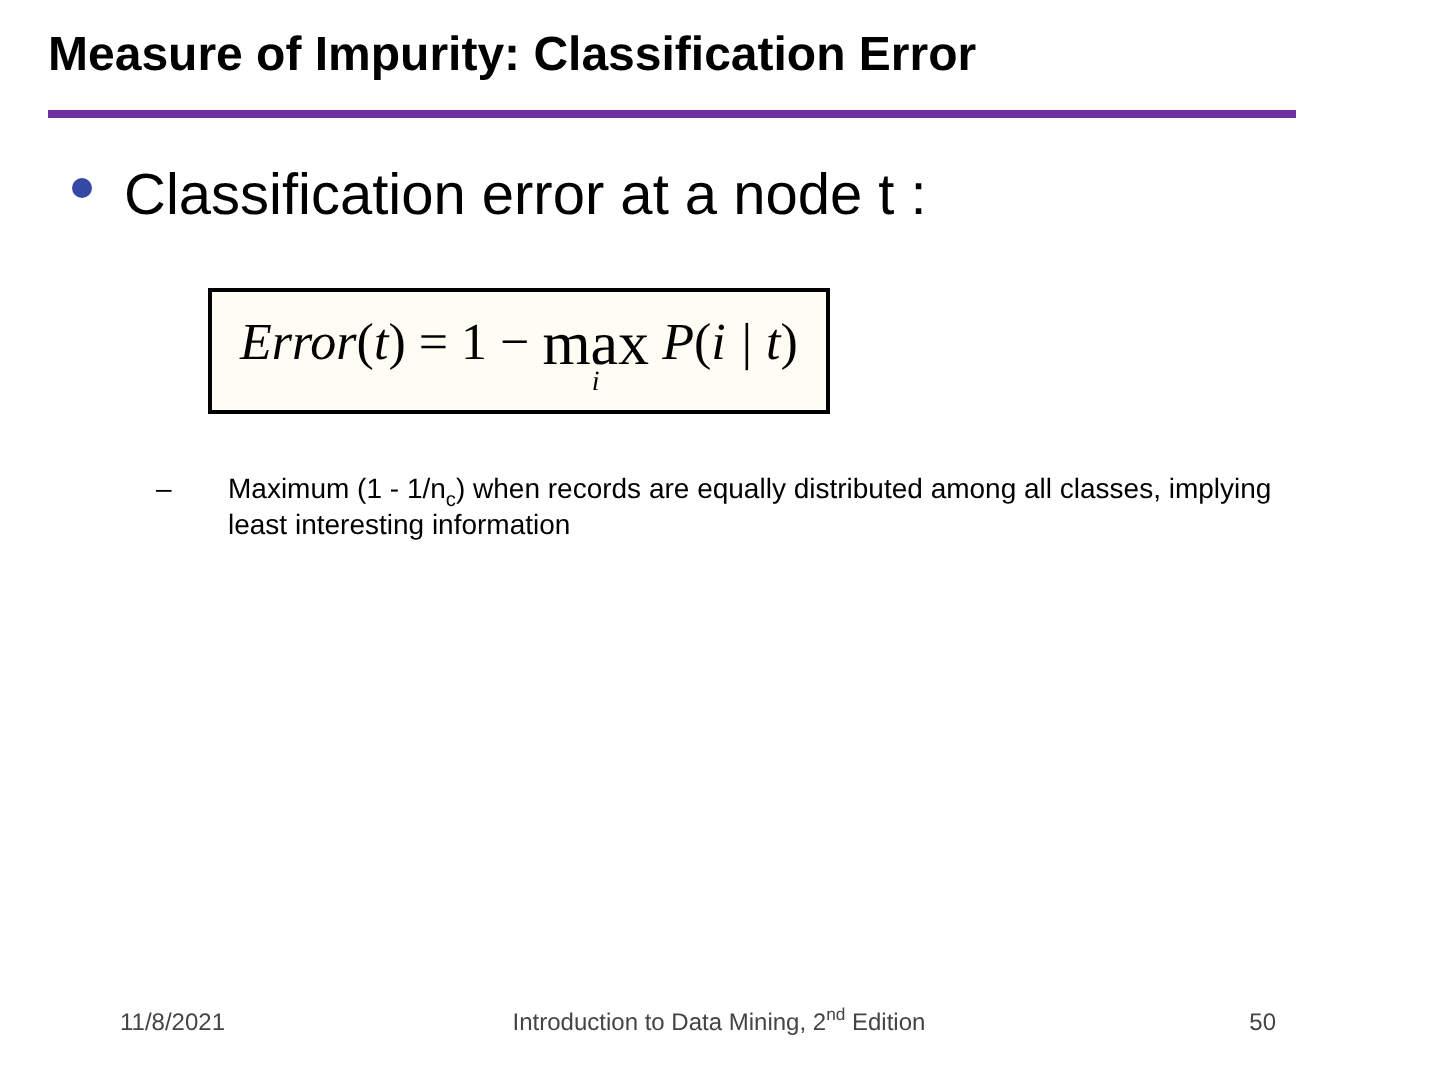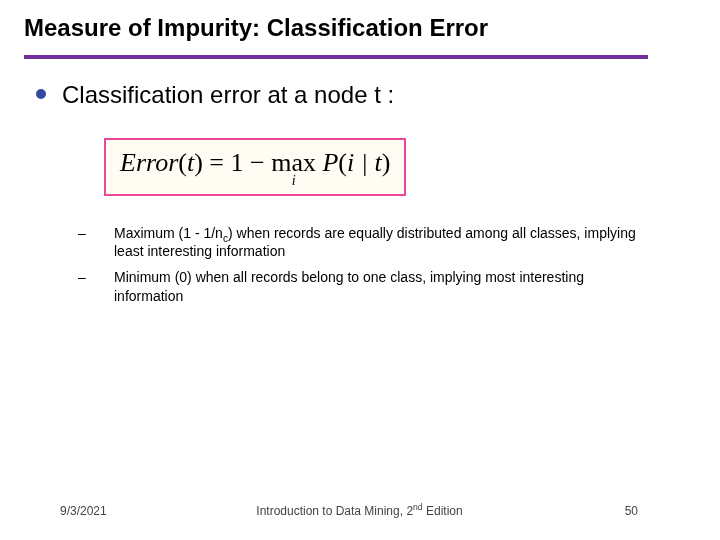--- a/index.html
+++ b/index.html
@@ -49,49 +49,49 @@
   .bullet-dot {
     width: 10px;
     height: 10px;
     background: #3449a5;
     border-radius: 50%;
     margin-top: 9px;
     margin-right: 16px;
     flex: none;
   }
   .lvl1-text {
-    font-size: 24px;
+    font-size: 29px;
     line-height: 1.25;
   }
   .formula-wrap {
     margin: 28px 0 28px 68px;
   }
   .formula {
     display: inline-block;
-    border: 2px solid #ec4899;
+    border: 2px solid #000000;
     background: #fffdf3;
     padding: 6px 14px 10px 14px;
     font-family: "Times New Roman", Times, serif;
     font-size: 26px;
     line-height: 1.1;
   }
   .formula .fn {
     font-style: italic;
   }
   .formula .maxwrap {
     display: inline-block;
     vertical-align: middle;
     text-align: center;
     line-height: 1;
     position: relative;
     top: 4px;
   }
   .formula .maxtop {
     display: block;
-    font-size: 26px;
+    font-size: 31px;
   }
   .formula .maxsub {
     display: block;
     font-size: 14px;
     font-style: italic;
     margin-top: -2px;
   }
   .lvl2 {
     margin-left: 60px;
     font-size: 14px;
@@ -160,27 +160,24 @@
     <div class="formula-wrap">
       <div class="formula">
         <span class="fn">Error</span><span>(</span><span class="fn">t</span><span>)</span><span> = 1 − </span><span class="maxwrap"><span class="maxtop">max</span><span class="maxsub">i</span></span><span class="fn"> P</span><span>(</span><span class="fn">i | t</span><span>)</span>
       </div>
     </div>
 
     <div class="lvl2">
       <span class="dash">–</span><span>Maximum (1 - 1/n</span><sub>c</sub><span>) when records are equally distributed among all classes, implying least interesting information</span>
     </div>
 
-    <div class="lvl2">
-      <span class="dash">–</span><span>Minimum (0) when all records belong to one class, implying most interesting information</span>
-    </div>
 
   </div>
 
   <div class="footer">
-    <div class="date">9/3/2021</div>
+    <div class="date">11/8/2021</div>
     <div class="center">
       <span>Introduction to Data Mining, 2</span><sup>nd</sup><span> Edition</span>
     </div>
     <div class="pageno">50</div>
   </div>
 
 </div>
 
 </body></html>

